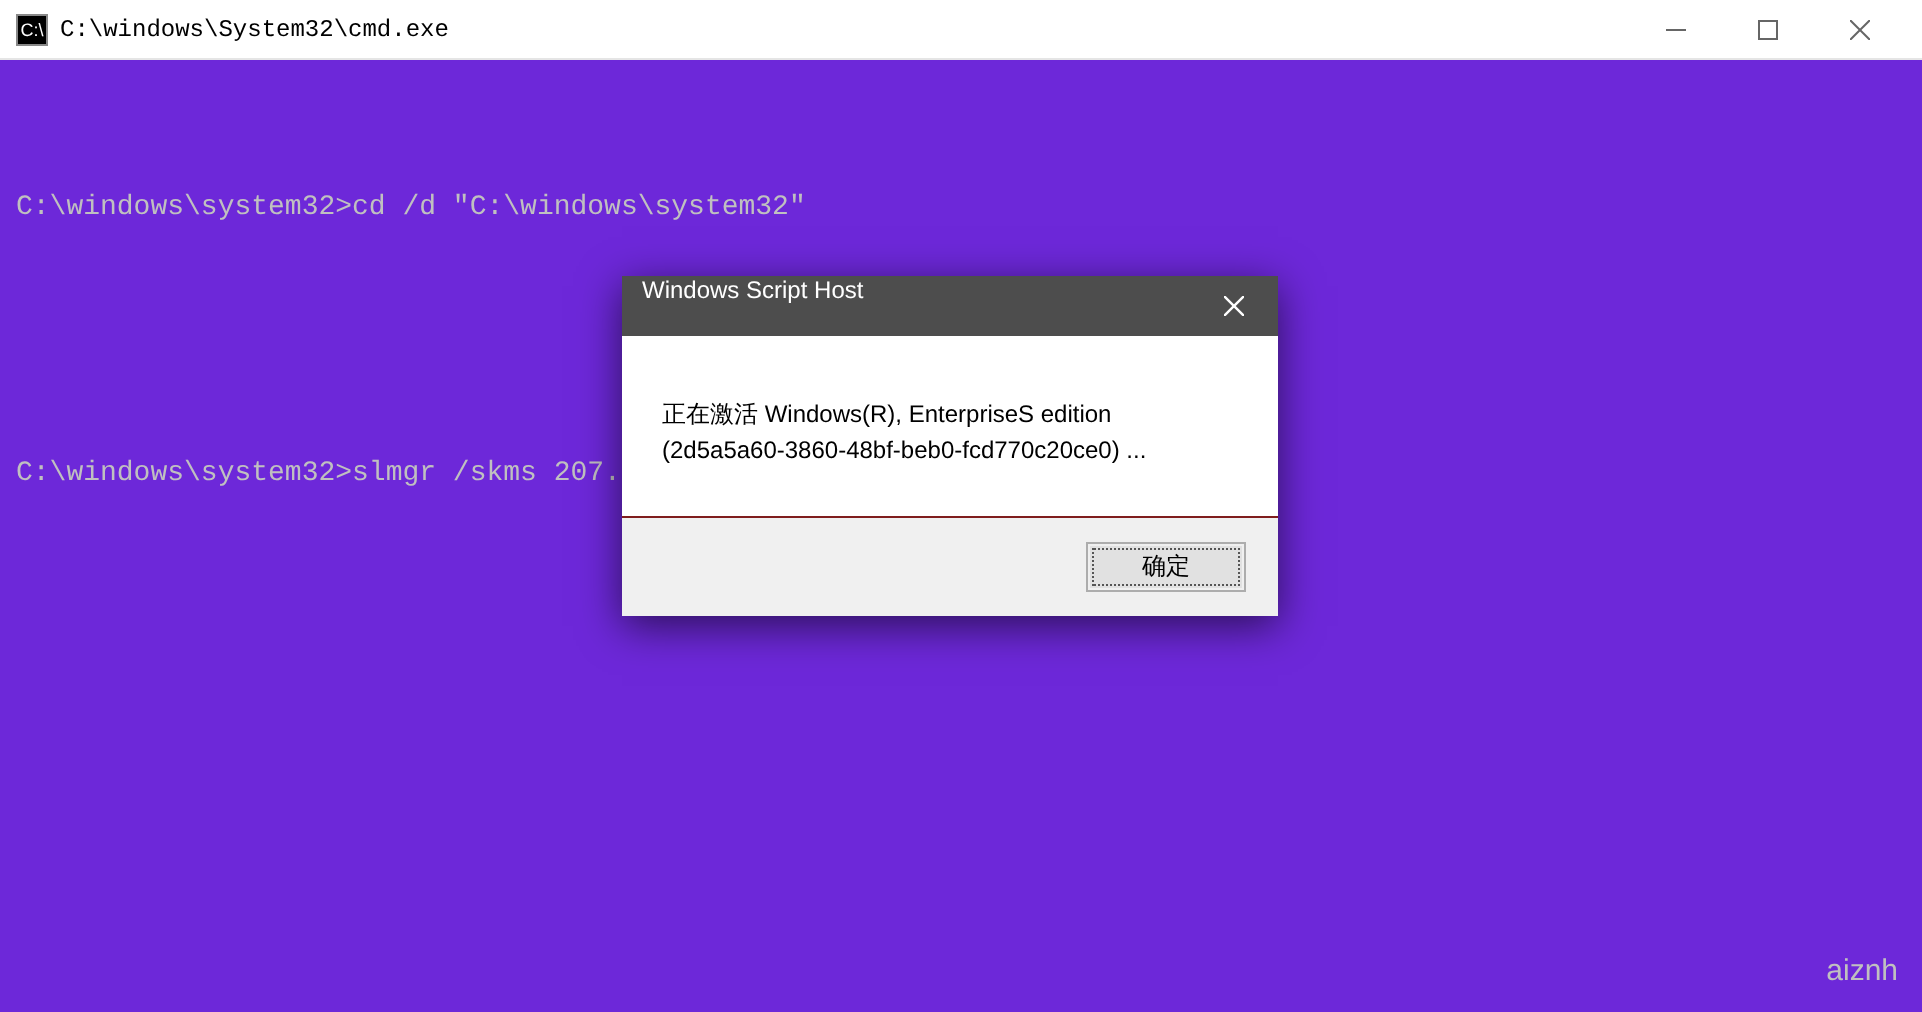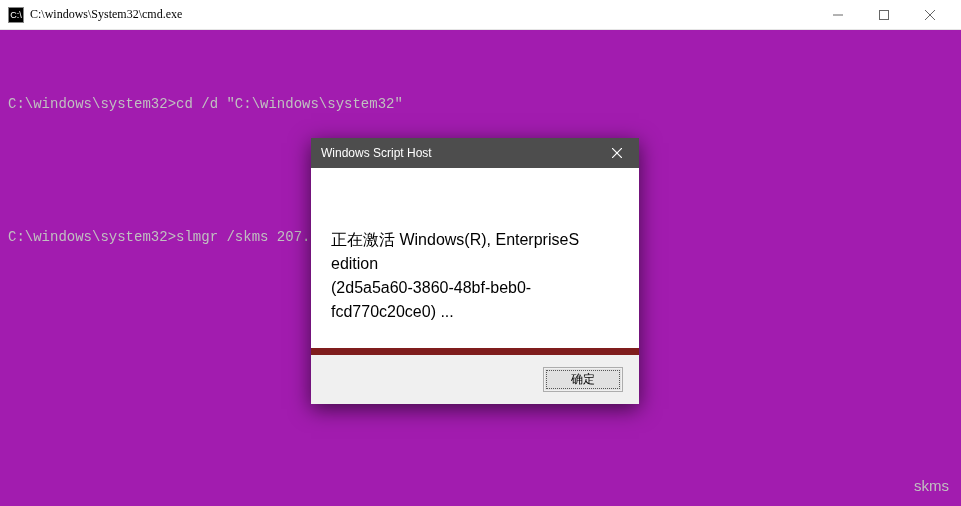--- a/index.html
+++ b/index.html
@@ -32,21 +32,21 @@
       justify-content: center;
       font-size: 9px;
       background: #000;
       color: #fff;
       border: 1px solid #888;
       font-family: sans-serif;
     }
     .titlebar-title {
       flex: 1;
       font-size: 12px;
-      font-family: Liberation Serif, serif;
+      font-family: Liberation Mono, monospace;
       color: #000;
     }
     .window-controls {
       display: flex;
       gap: 0;
     }
     .window-control {
       width: 46px;
       height: 30px;
       display: flex;
@@ -54,21 +54,21 @@
       justify-content: center;
       font-family: "Segoe UI", sans-serif;
       color: #666;
       cursor: pointer;
     }
     .window-control svg {
       width: 10px;
       height: 10px;
     }
     .terminal {
-      background: #a21caf;
+      background: #6d28d9;
       width: 100%;
       height: calc(506px - 30px);
       padding: 8px;
       font-size: 14px;
       color: #c0c0c0;
       line-height: 1.9;
       white-space: pre;
       position: relative;
     }
     .terminal-line {
@@ -81,21 +81,20 @@
       width: 328px;
       background: #fff;
       box-shadow: 0 5px 20px rgba(0,0,0,0.6);
       font-family: "Segoe UI", "Microsoft YaHei", sans-serif;
     }
     .dialog-titlebar {
       background: #4d4d4d;
       color: #fff;
       height: 30px;
       display: flex;
-      align-items: center;
       padding-left: 10px;
       font-size: 12px;
     }
     .dialog-title {
       flex: 1;
     }
     .dialog-close {
       width: 45px;
       height: 30px;
       display: flex;
@@ -103,32 +102,31 @@
       justify-content: center;
       cursor: pointer;
       color: #fff;
     }
     .dialog-close svg {
       width: 10px;
       height: 10px;
     }
     .dialog-body {
       padding: 30px 32px 24px 20px;
-      font-size: 16px;
+      font-size: 12px;
       color: #000;
       line-height: 1.5;
       background: #fff;
-      margin-top: 30px;
     }
     .dialog-footer {
       background: #f0f0f0;
       padding: 12px 16px;
       display: flex;
       justify-content: flex-end;
-      border-top: 7px solid #7f1d1d;
+      border-top: 1px solid #7f1d1d;
     }
     .dialog-button {
       min-width: 80px;
       padding: 3px 18px;
       font-size: 12px;
       font-family: "Segoe UI", "Microsoft YaHei", sans-serif;
       background: #e1e1e1;
       border: 1px solid #adadad;
       outline: 1px dotted #555;
       outline-offset: -4px;
@@ -169,21 +167,21 @@
         </svg>
     </div>
   </div>
 </div>
 
 <div class="terminal">
   <span class="terminal-line">C:\windows\system32&gt;cd /d "C:\windows\system32"</span>
   <span class="terminal-line"></span>
   <span class="terminal-line">C:\windows\system32&gt;slmgr /skms 207.246.███.██6</span>
   <span class="terminal-line"></span>
-  <div class="watermark">skms</div>
+  <div class="watermark">aiznh</div>
 </div>
 
 <div class="dialog">
   <div class="dialog-titlebar">
     <div class="dialog-title">Windows Script Host</div>
     <div class="dialog-close">
       <svg viewBox="0 0 10 10">
           <line x1="0" y1="0" x2="10" y2="10" stroke="#fff" stroke-width="1.2"></line>
           <line x1="10" y1="0" x2="0" y2="10" stroke="#fff" stroke-width="1.2"></line>
         </svg>

